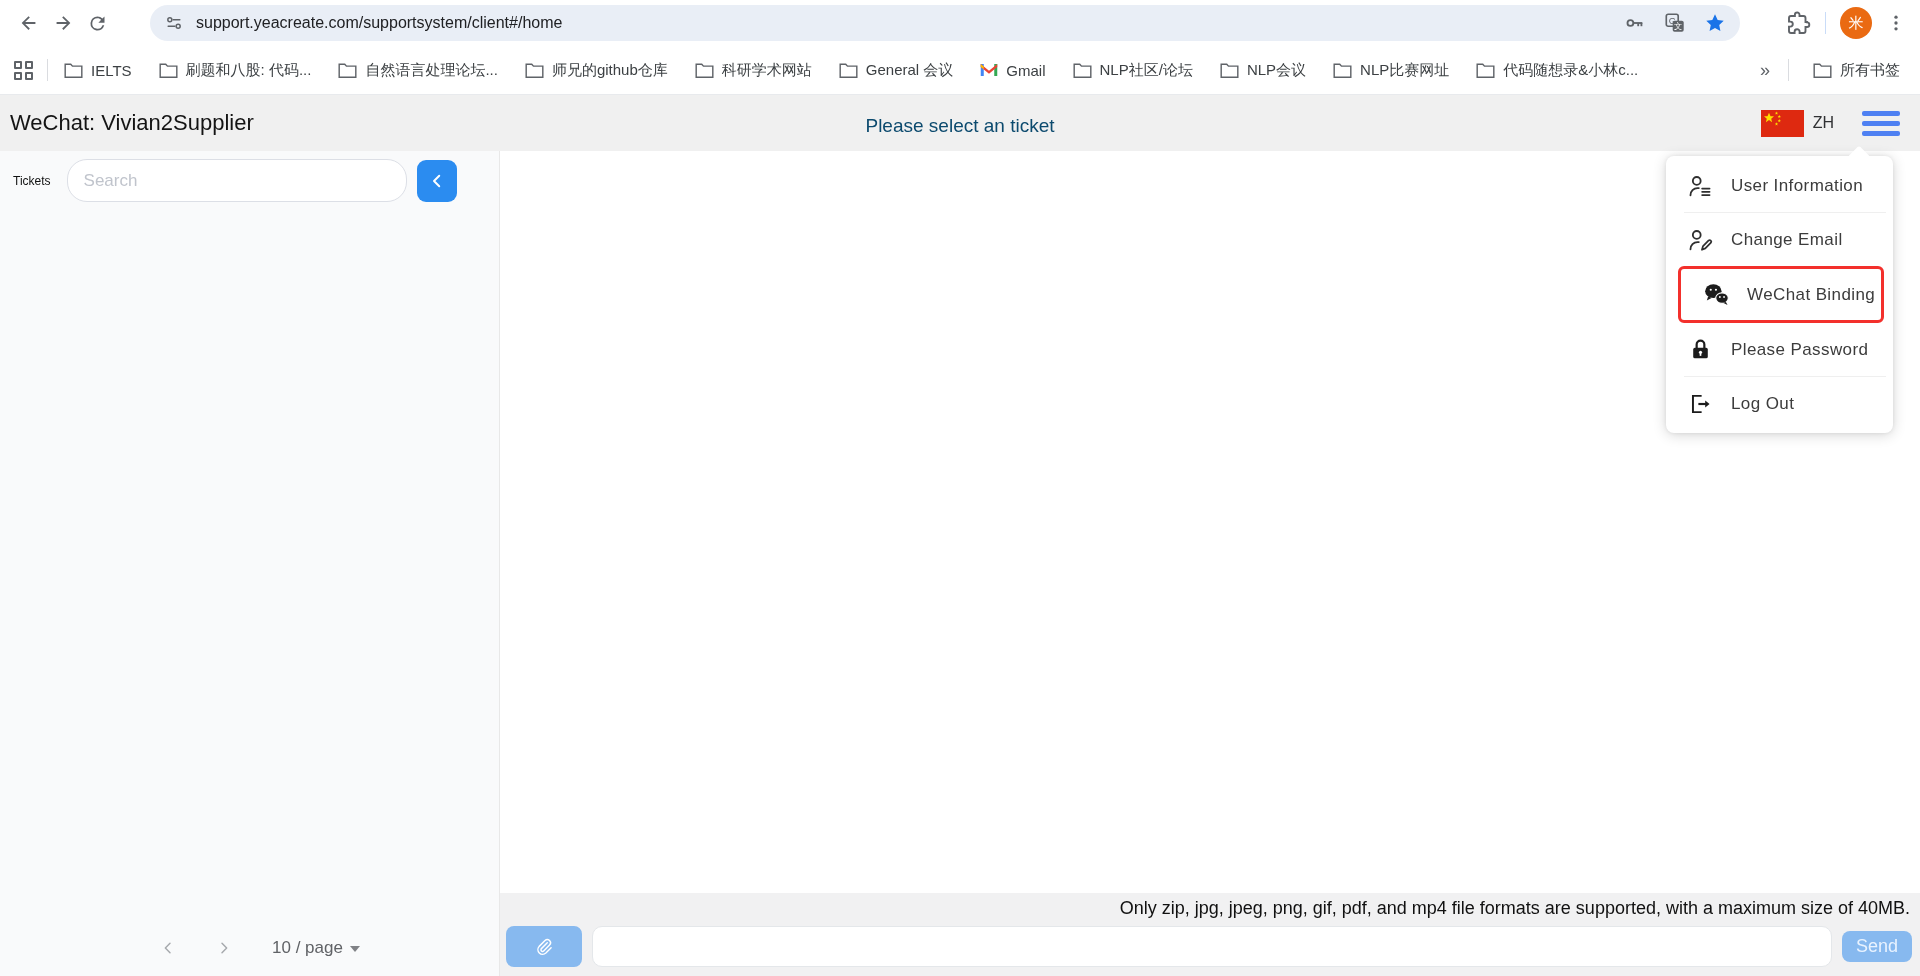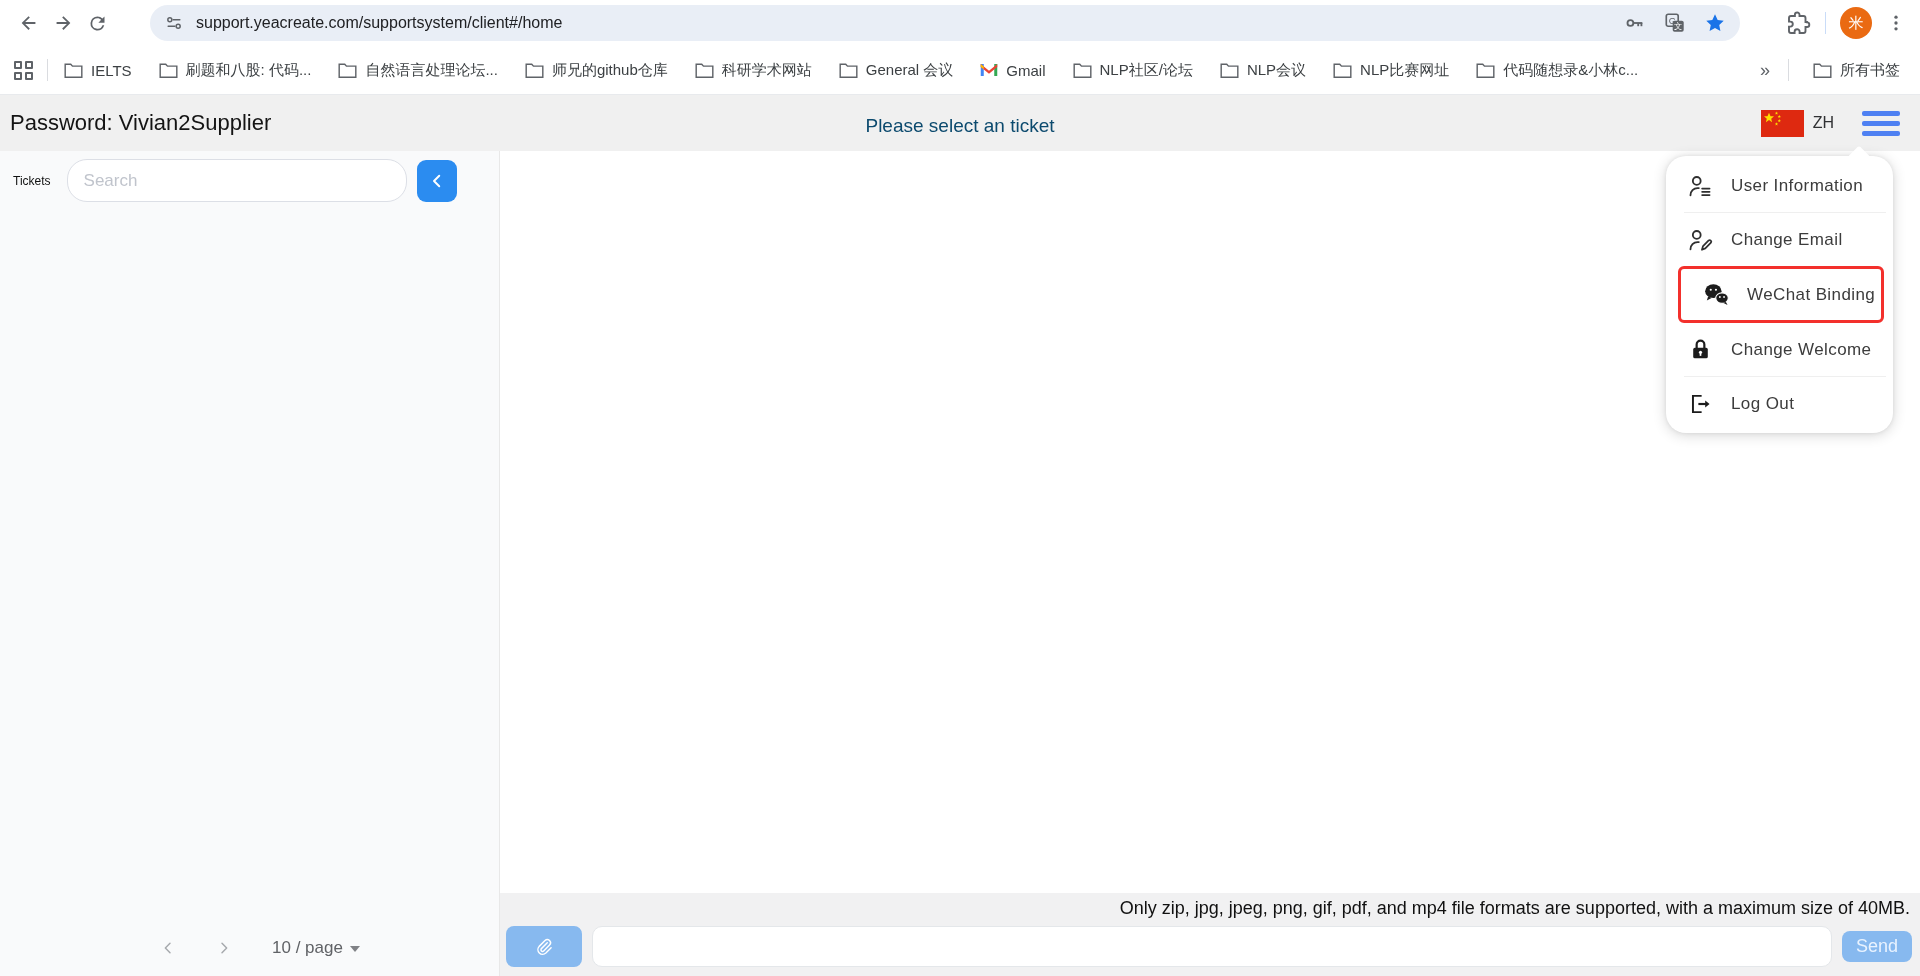--- a/index.html
+++ b/index.html
@@ -66,21 +66,21 @@
   .composer-note { text-align:right; padding:5px 10px 0 0; font-size:18px; color:#111; }
   .composer-row { display:flex; align-items:center; padding:7px 8px 0 6px; gap:10px; }
   .attach-btn { width:76px; height:41px; border:none; border-radius:8px; background:var(--light_blue,#87b9ef);
     display:flex; align-items:center; justify-content:center; cursor:pointer; }
   .message-input { flex:1; height:41px; border:1px solid #e4e7ea; border-radius:10px; background:#fff;
     padding:0 14px; font-size:17px; outline:none; font-family:"Liberation Sans", sans-serif; }
   .send-btn { width:70px; height:31px; border:none; border-radius:8px; background:var(--light_blue,#87b9ef);
     color:#e9f3ff; font-size:18px; cursor:pointer; font-family:"Liberation Sans", sans-serif; }
 
   
-  .user-menu { position:absolute; left:1666px; top:156px; width:227px; background:#fff; border-radius:20px;
+  .user-menu { position:absolute; left:1666px; top:156px; width:227px; background:#fff; border-radius:8px;
     box-shadow:0 2px 14px rgba(0,0,0,.16), 0 0 4px rgba(0,0,0,.08); padding:3px 0; z-index:50; }
   .menu-caret { position:absolute; top:-7px; right:26px; width:16px; height:16px; background:#fff; transform:rotate(45deg); border-radius:2px; }
   .menu-item { height:53px; display:flex; align-items:center; padding-left:20px; gap:17px; cursor:pointer; }
   .menu-label { font-size:17px; color:#3c3c3c; letter-spacing:.4px; white-space:nowrap; }
   .menu-sep { height:1px; background:#efefef; margin:0 7px 0 18px; }
   .menu-item.highlighted { border:3px solid var(--menu_highlight_red,#f3302c); border-radius:6px;
     margin:0 9px 0 12px; padding-left:21px; height:57px; }
   .icon-box { width:28px; display:flex; align-items:center; justify-content:center; }
 </style>
 </head>
@@ -227,21 +227,21 @@
   <div class="bm-end">
     <div class="bm-sep2"></div>
     <svg width="19" height="17" viewBox="0 0 24 20">
         <path d="M1.5 2h7l2.2 2.5H22.5v14H1.5z" fill="none" stroke="#5f6368" stroke-width="1.8"></path>
       </svg>
     <span class="bm-label">所有书签</span>
   </div>
 </div>
 
 <div class="app-header">
-  <span class="welcome">Password: Vivian2Supplier</span>
+  <span class="welcome">WeChat: Vivian2Supplier</span>
   <span class="center-msg">Please select an ticket</span>
   <div class="header-right">
     <svg class="flag" viewBox="0 0 43 27">
       <rect width="43" height="27" fill="#de2910"></rect>
       <polygon fill="#ffde00" transform="translate(8,8) scale(1.05)" points="0,-5 1.47,-1.55 4.76,-1.55 2.1,0.6 2.94,4.05 0,2 -2.94,4.05 -2.1,0.6 -4.76,-1.55 -1.47,-1.55"></polygon>
       <polygon fill="#ffde00" transform="translate(15.5,3.2) scale(0.34)" points="0,-5 1.47,-1.55 4.76,-1.55 2.1,0.6 2.94,4.05 0,2 -2.94,4.05 -2.1,0.6 -4.76,-1.55 -1.47,-1.55"></polygon>
       <polygon fill="#ffde00" transform="translate(18.3,6.6) scale(0.34)" points="0,-5 1.47,-1.55 4.76,-1.55 2.1,0.6 2.94,4.05 0,2 -2.94,4.05 -2.1,0.6 -4.76,-1.55 -1.47,-1.55"></polygon>
       <polygon fill="#ffde00" transform="translate(18.3,10.8) scale(0.34)" points="0,-5 1.47,-1.55 4.76,-1.55 2.1,0.6 2.94,4.05 0,2 -2.94,4.05 -2.1,0.6 -4.76,-1.55 -1.47,-1.55"></polygon>
       <polygon fill="#ffde00" transform="translate(15.5,14) scale(0.34)" points="0,-5 1.47,-1.55 4.76,-1.55 2.1,0.6 2.94,4.05 0,2 -2.94,4.05 -2.1,0.6 -4.76,-1.55 -1.47,-1.55"></polygon>
     </svg>
@@ -346,21 +346,21 @@
 
   <div class="menu-item">
     <span class="icon-box">
       <svg width="25" height="25" viewBox="0 0 24 24">
         <path d="M8.3 10.5V7.2a3.7 3.7 0 0 1 7.4 0v3.3" fill="none" stroke="#1c1c1c" stroke-width="2.1"></path>
         <rect x="5" y="10.3" width="14" height="10.2" rx="1.6" fill="#1c1c1c"></rect>
         <circle cx="12" cy="14.6" r="1.5" fill="#fff"></circle>
         <rect x="11.2" y="15.3" width="1.6" height="2.8" fill="#fff"></rect>
       </svg>
     </span>
-    <span class="menu-label">Change Welcome</span>
+    <span class="menu-label">Please Password</span>
   </div>
   <div class="menu-sep"></div>
 
   <div class="menu-item">
     <span class="icon-box">
       <svg width="26" height="26" viewBox="0 0 24 24">
         <path d="M13.5 4.5H5.5v15h8" fill="none" stroke="#1c1c1c" stroke-width="1.8"></path>
         <line x1="10.5" y1="12" x2="17.5" y2="12" stroke="#1c1c1c" stroke-width="2"></line>
         <polygon points="16.8,8.7 20.8,12 16.8,15.3" fill="#1c1c1c"></polygon>
       </svg>

